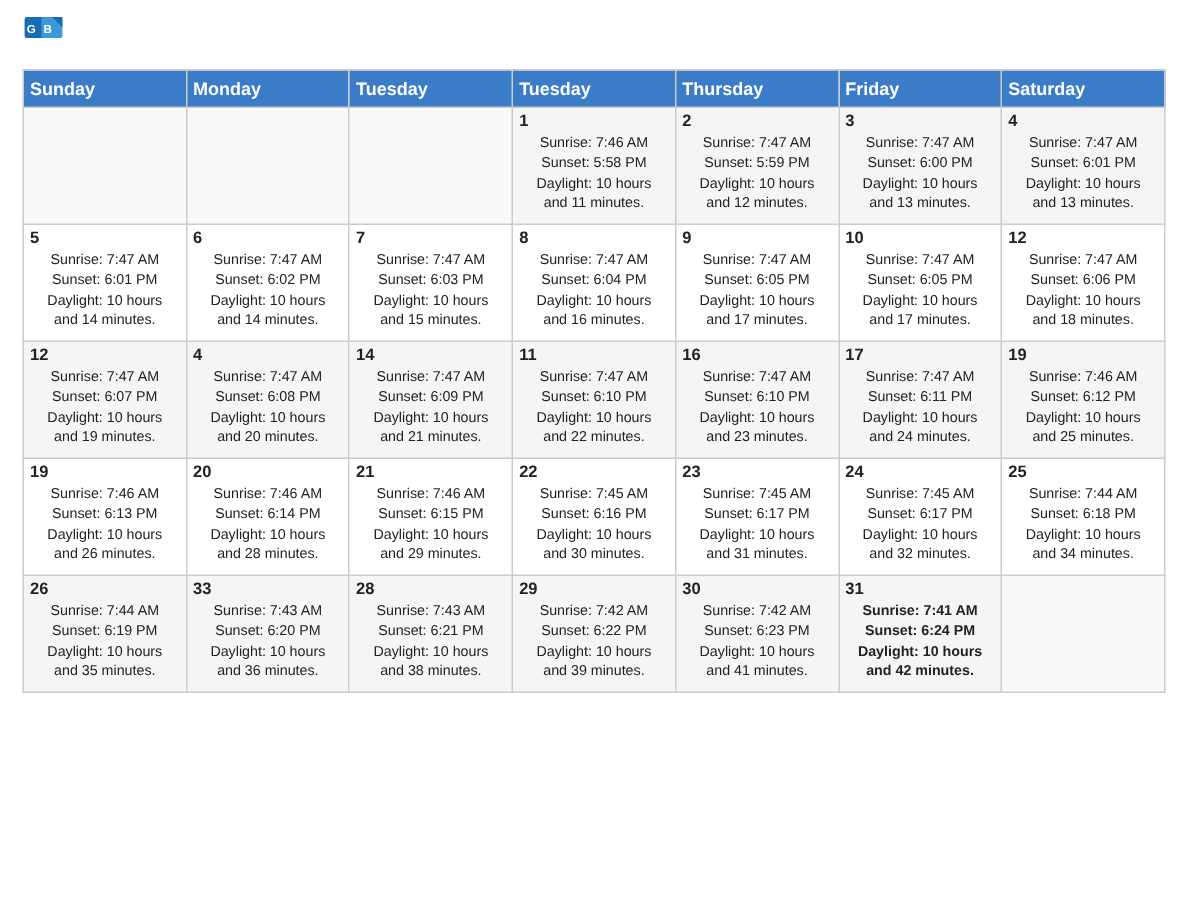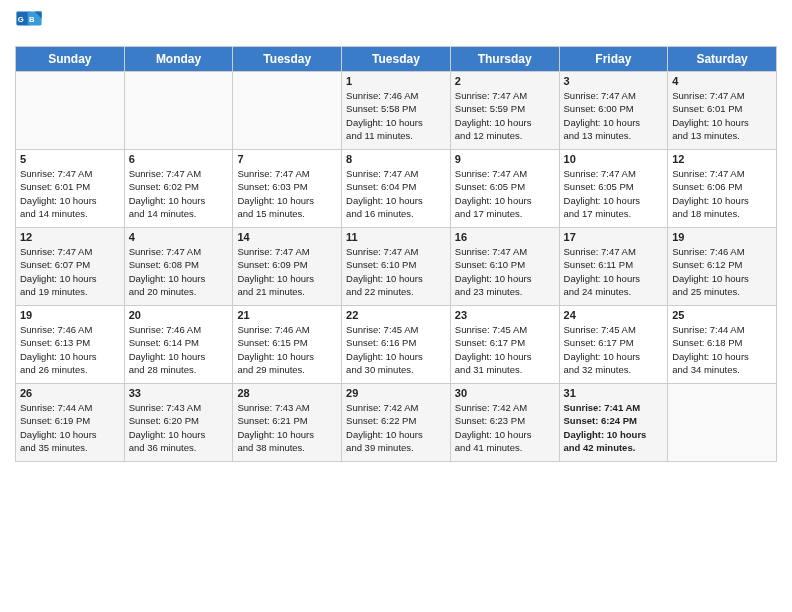--- a/index.html
+++ b/index.html
@@ -51,21 +51,21 @@
       width: 100%;
       border-collapse: collapse;
       table-layout: fixed;
     }
     .calendar th {
       background: #3a7cc7;
       color: #fff;
       font-size: 12px;
       font-weight: bold;
       padding: 5px 4px;
-      text-align: center;
+      text-align: left;
       border: 1px solid #ccc;
     }
     .calendar td {
       vertical-align: top;
       border: 1px solid #ccc;
       padding: 3px 4px;
       font-size: 9.5px;
       color: #222;
       height: 78px;
       background: #fff;
@@ -77,20 +77,21 @@
       background: #fff;
     }
     .day-num {
       font-size: 11px;
       font-weight: bold;
       margin-bottom: 2px;
       display: block;
     }
     .day-info {
       line-height: 1.4;
+      text-align: center;
     }
     .empty-cell {
       background: #f9f9f9 !important;
     }
   </style>
 </head>
 <body>
 
 <div class="page">
   <div class="header">

